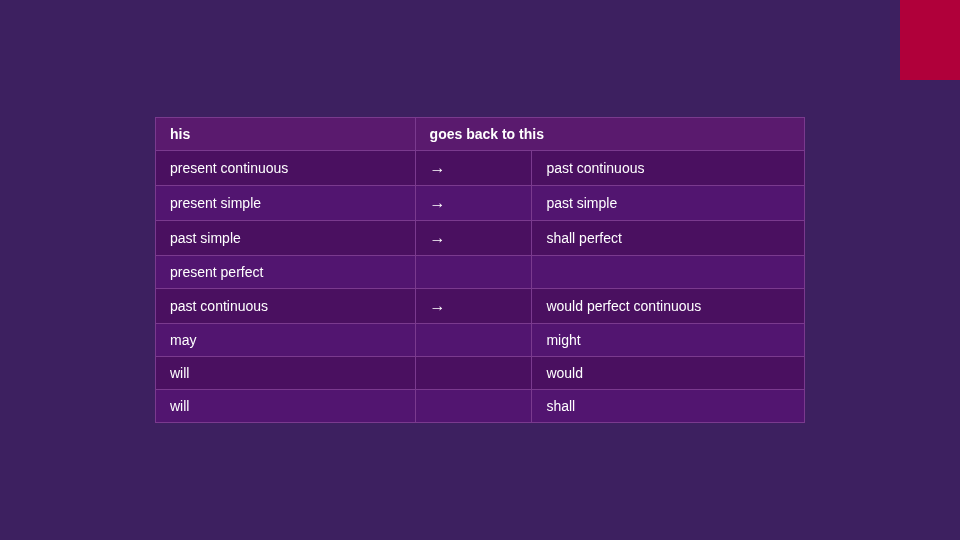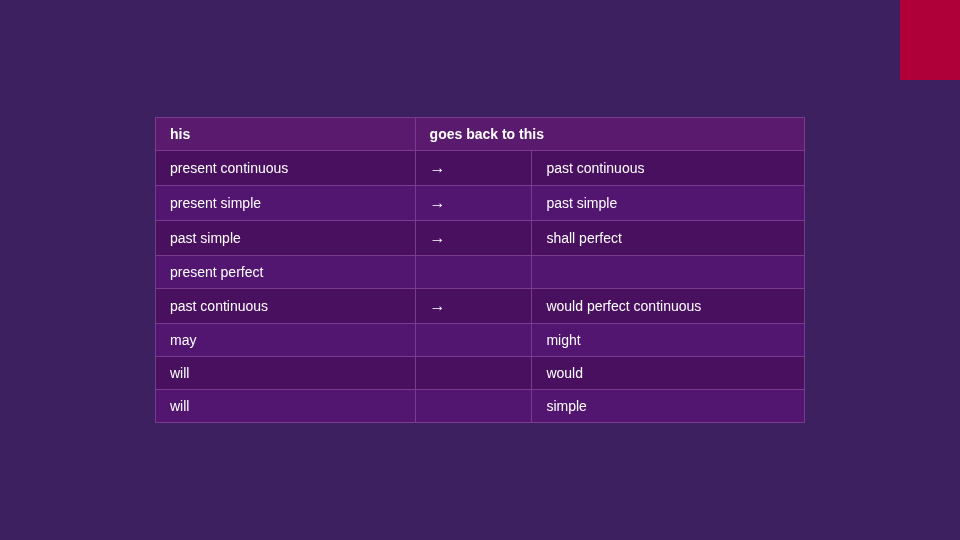--- a/index.html
+++ b/index.html
@@ -116,17 +116,17 @@
           <td class="col-right">might</td>
         </tr>
         <tr>
           <td class="col-left">will</td>
           <td class="col-mid arrow"></td>
           <td class="col-right">would</td>
         </tr>
         <tr>
           <td class="col-left">will</td>
           <td class="col-mid arrow"></td>
-          <td class="col-right">simple</td>
+          <td class="col-right">shall</td>
         </tr>
       </tbody>
   </table>
 </div>
 
 </body></html>

